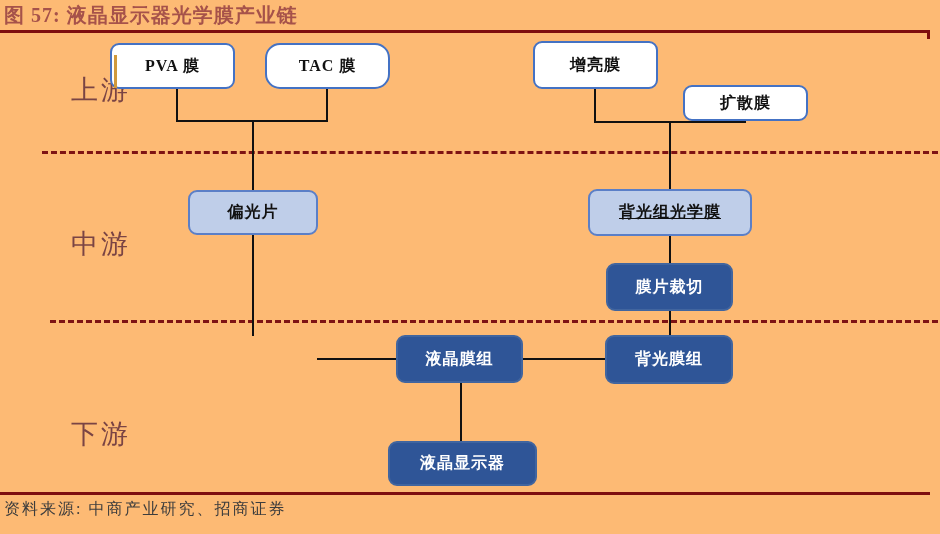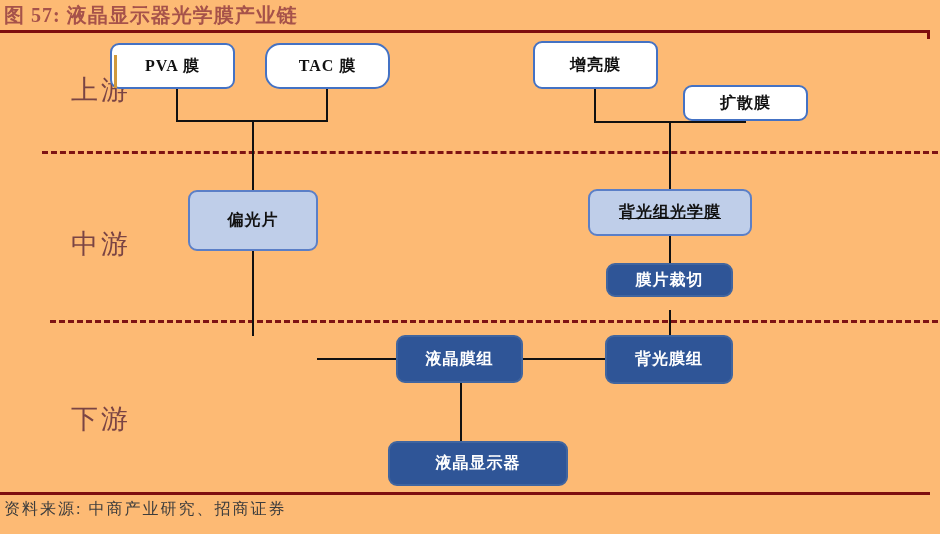--- a/index.html
+++ b/index.html
@@ -38,21 +38,21 @@
 <body>
 
 <div id="figure">
 
   <div class="title">图 57: 液晶显示器光学膜产业链</div>
   <div class="rule" style="left:0;top:30px;width:930px;"></div>
   <div class="rule-tick" style="left:927px;top:30px;"></div>
 
   <div class="stage" style="top:72px;">上游</div>
   <div class="stage" style="top:226px;">中游</div>
-  <div class="stage" style="top:401px;">下游</div>
+  <div class="stage" style="top:416px;">下游</div>
 
   <div class="dashed" style="left:42px;top:151px;width:896px;"></div>
   <div class="dashed" style="left:50px;top:320px;width:888px;"></div>
 
   <div class="vline" style="left:176px;top:89px;height:33px;"></div>
   <div class="vline" style="left:326px;top:89px;height:33px;"></div>
   <div class="hline" style="left:176px;top:120px;width:152px;"></div>
   <div class="vline" style="left:252px;top:120px;height:70px;"></div>
   <div class="vline" style="left:252px;top:234px;height:102px;"></div>
 
@@ -66,24 +66,24 @@
   <div class="hline" style="left:317px;top:358px;width:79px;"></div>
   <div class="hline" style="left:523px;top:358px;width:82px;"></div>
   <div class="vline" style="left:460px;top:382px;height:59px;"></div>
 
   <div class="node white" style="left:110px;top:43px;width:125px;height:46px;">PVA 膜</div>
   <div class="artifact" style="left:114px;top:55px;height:33px;"></div>
   <div class="node white" style="left:265px;top:43px;width:125px;height:46px;border-radius:15px;">TAC 膜</div>
   <div class="node white" style="left:533px;top:41px;width:125px;height:48px;">增亮膜</div>
   <div class="node white" style="left:683px;top:41px;width:125px;height:36px;margin-top:44px;">扩散膜</div>
 
-  <div class="node light" style="left:188px;top:190px;width:130px;height:61px;">偏光片</div>
+  <div class="node light" style="left:188px;top:190px;width:130px;height:45px;">偏光片</div>
   <div class="node light" style="left:588px;top:189px;width:164px;height:47px;text-decoration:underline;">背光组光学膜</div>
-  <div class="node dark" style="left:606px;top:263px;width:127px;height:34px;">膜片裁切</div>
+  <div class="node dark" style="left:606px;top:263px;width:127px;height:48px;">膜片裁切</div>
 
   <div class="node dark" style="left:396px;top:335px;width:127px;height:48px;">液晶膜组</div>
   <div class="node dark" style="left:605px;top:335px;width:128px;height:49px;">背光膜组</div>
-  <div class="node dark" style="left:388px;top:441px;width:180px;height:45px;">液晶显示器</div>
+  <div class="node dark" style="left:388px;top:441px;width:149px;height:45px;">液晶显示器</div>
 
   <div class="rule" style="left:0;top:492px;width:930px;"></div>
   <div class="source">资料来源: 中商产业研究、招商证券</div>
 
 </div>
 
 </body></html>

